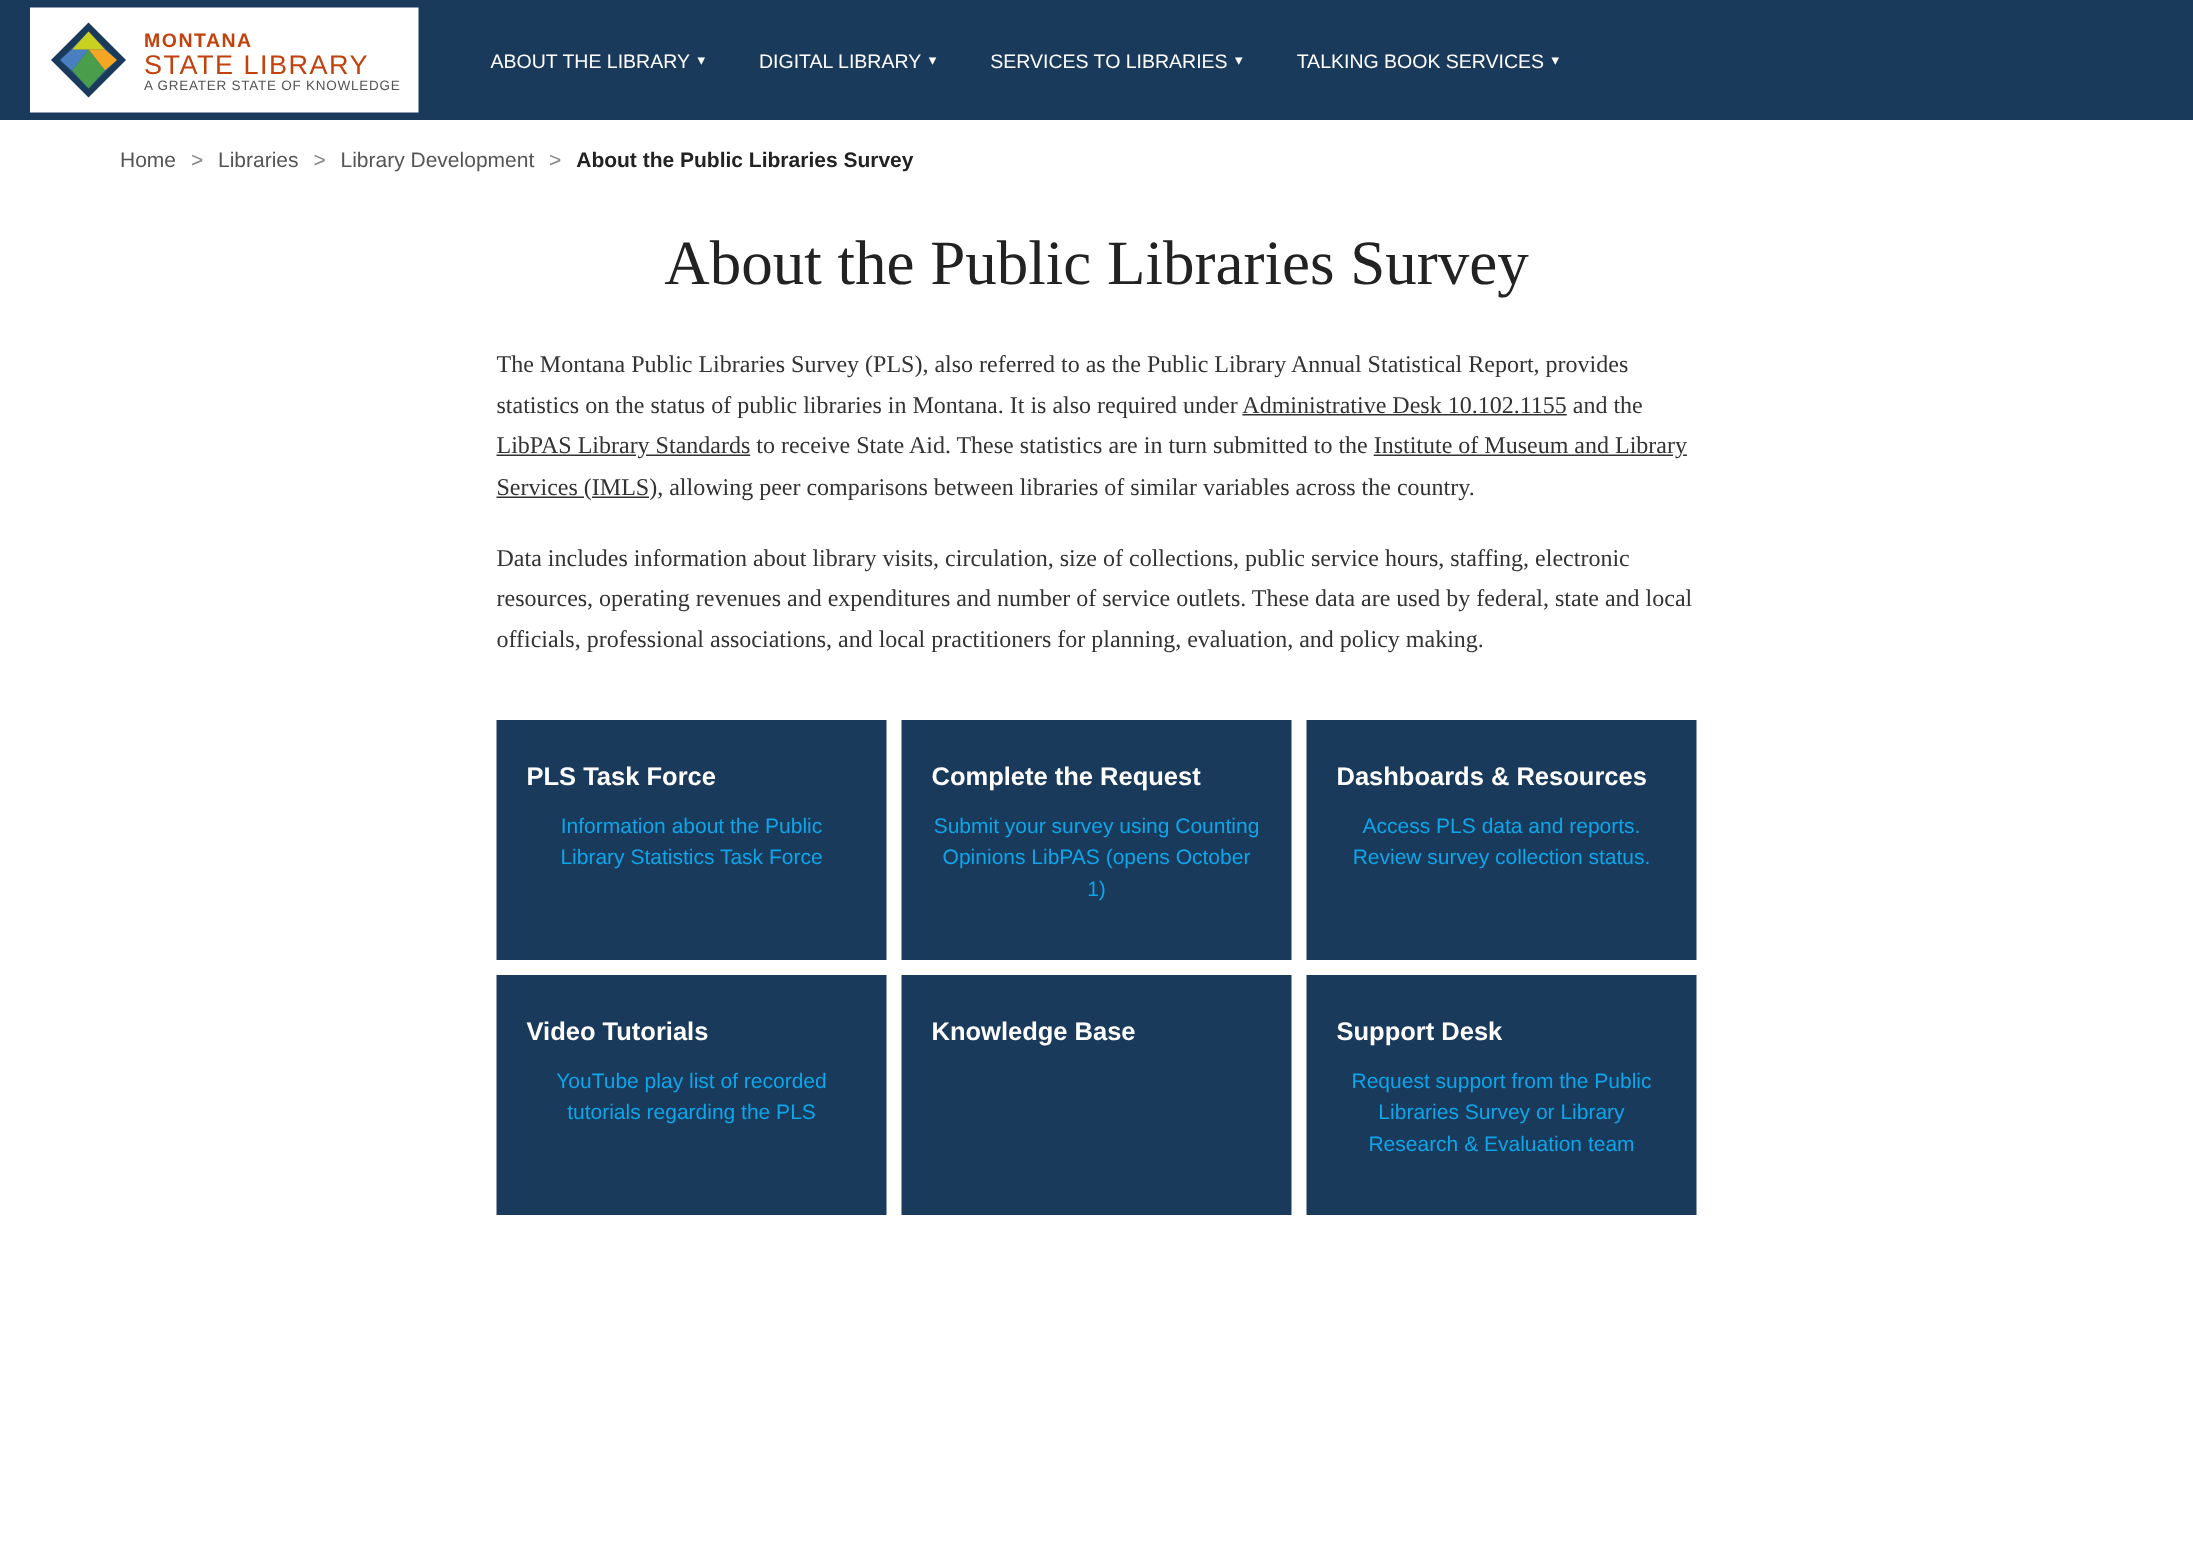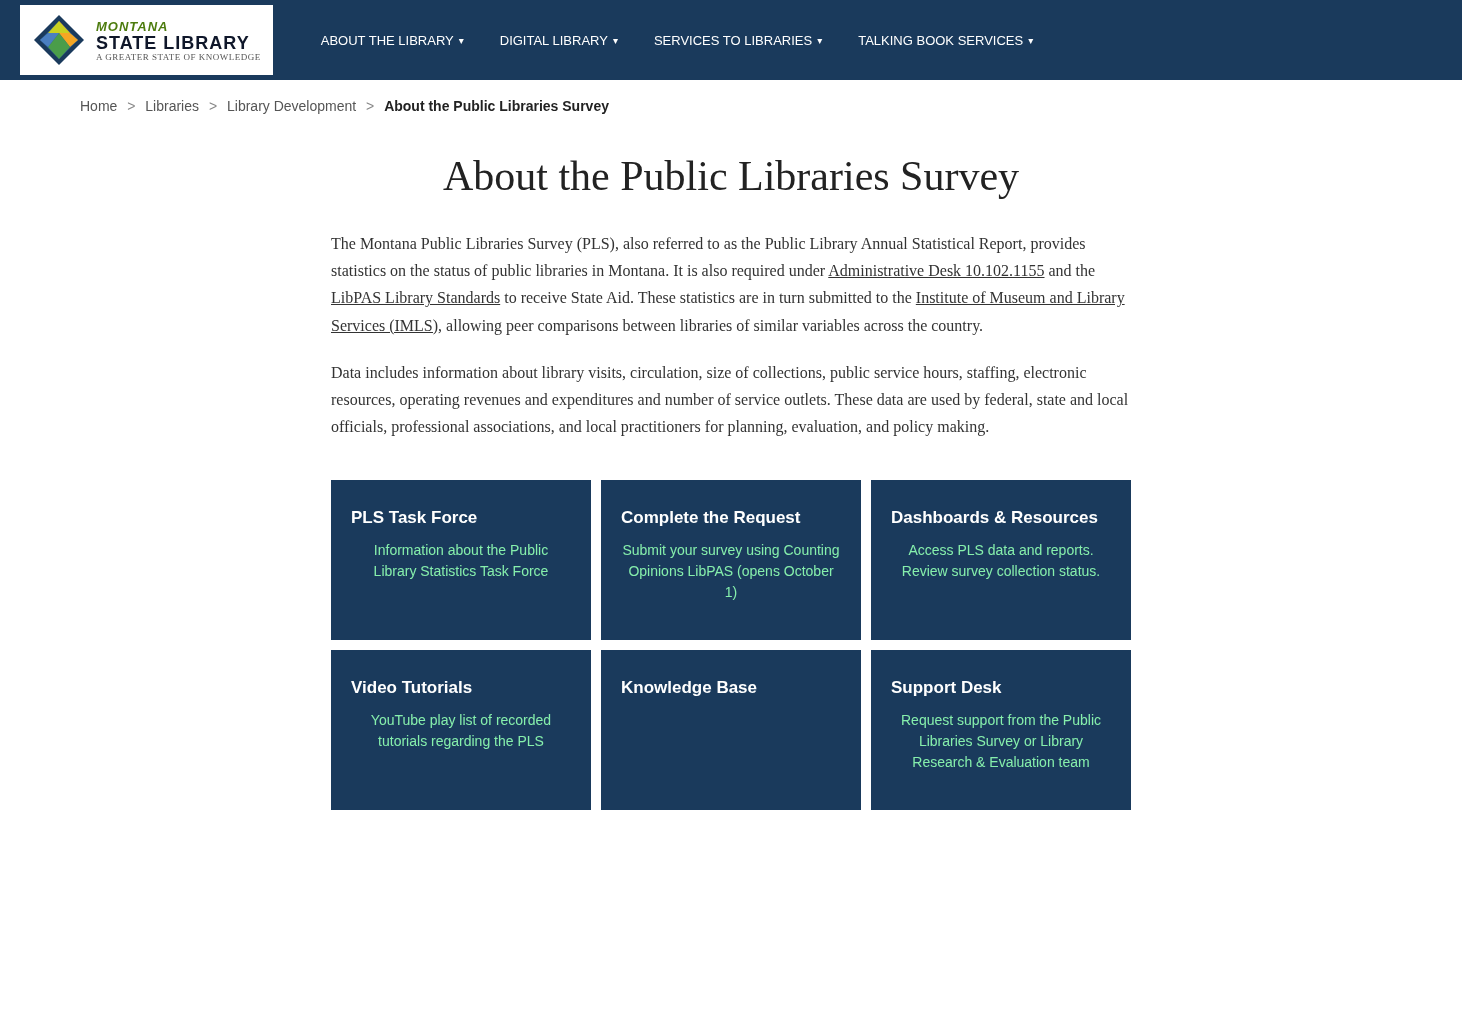--- a/index.html
+++ b/index.html
@@ -27,37 +27,36 @@
       margin-right: 10px;
       flex-shrink: 0;
     }
     .logo-text {
       display: flex;
       flex-direction: column;
     }
     .logo-montana {
       font-size: 13px;
       font-weight: bold;
-      color: #4d7c0f;
+      color: #c2410c;
       font-family: Arial, sans-serif;
       letter-spacing: 1px;
-      font-style: italic;
     }
     .logo-state-library {
       font-size: 18px;
-      font-weight: bold;
-      color: #0f172a;
+      font-weight: normal;
+      color: #c2410c;
       font-family: Arial, sans-serif;
       letter-spacing: 1px;
       line-height: 1;
     }
     .logo-tagline {
       font-size: 9px;
       color: #555;
-      font-family: Liberation Serif, serif;
+      font-family: Liberation Sans, sans-serif;
       letter-spacing: 0.5px;
     }
     .nav {
       display: flex;
       align-items: center;
       gap: 0;
     }
     .nav-item {
       color: #fff;
       font-family: Arial, sans-serif;
@@ -132,21 +131,21 @@
     .card-title {
       font-family: Arial, sans-serif;
       font-size: 17px;
       font-weight: bold;
       color: #fff;
       margin-bottom: 12px;
     }
     .card-desc {
       font-family: Arial, sans-serif;
       font-size: 14px;
-      color: #86efac;
+      color: #0ea5e9;
       line-height: 1.5;
     }
   </style>
 </head>
 <body>
 
 <header class="header">
   <div class="logo-area">
     <svg class="logo-icon" viewBox="0 0 54 54" xmlns="http://www.w3.org/2000/svg">
 

